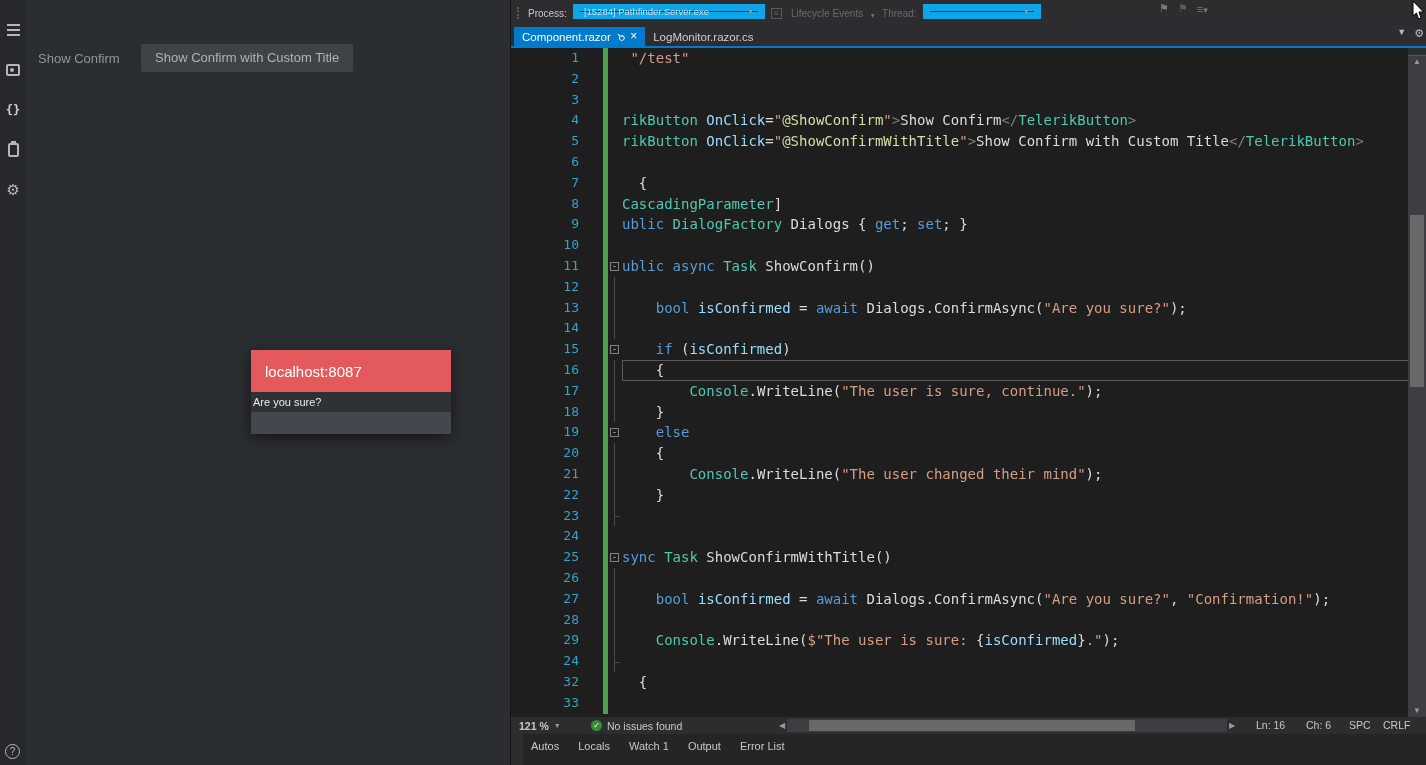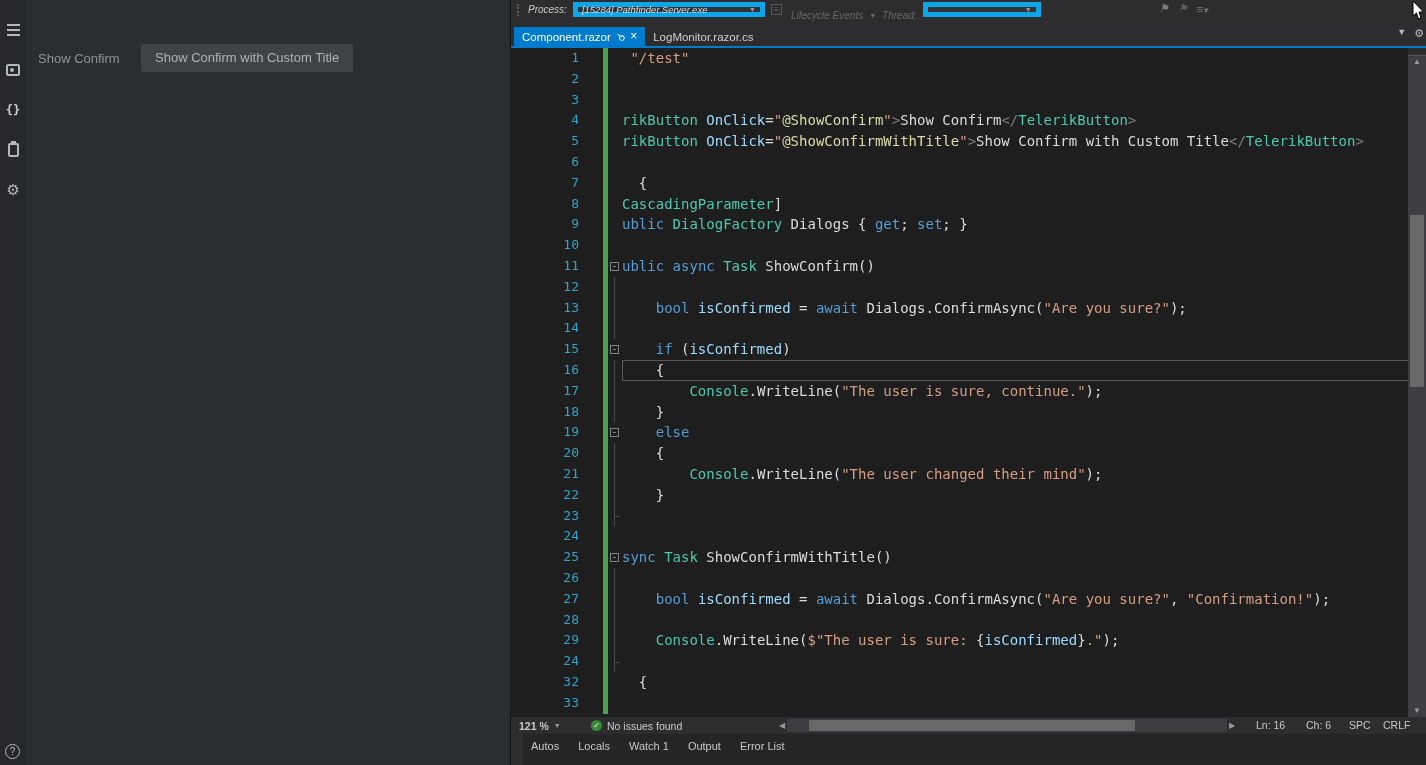--- a/index.html
+++ b/index.html
@@ -31,24 +31,24 @@
   .dlg-head { height:42px; background:#e45a5c; color:#ffffff; font-size:15px;
               display:flex; align-items:center; padding-left:14px; }
   .dlg-body { height:20px; background:#2e3236; color:#e8eaec; font-size:11px;
               display:flex; align-items:center; padding-left:2px; }
   .dlg-foot { height:22px; background:#43484e; }
 
   
   .vs { position:absolute; left:510px; top:0; width:916px; height:765px; background:#2d2d30; border-left:1px solid #151515; }
 
   
-  .vs-toolbar { position:absolute; left:0; top:0; width:916px; height:19px; display:flex; align-items:center;
-                gap:6px; padding-left:6px; font-size:10px; color:#c8c8c8;font-style:italic; }
+  .vs-toolbar { position:absolute; left:0; top:0; width:916px; height:19px; display:flex; align-items:flex-end;
+                gap:6px; padding-left:6px; font-size:10px; color:#c8c8c8; }
   .grip { width:3px; height:12px; border-left:2px dotted #5a5a5e; margin-right:2px; }
-  .combo { background:#333337; border:5px solid #0ea5e9; height:15px; display:flex; align-items:center;
+  .combo { background:#333337; border:7px solid #0ea5e9; height:15px; display:flex; align-items:center;
            justify-content:space-between; padding:0 4px; font-size:9.5px; color:#dcdcdc; }
   .combo .caret { color:#999; font-size:7px; margin-left:5px; }
   .combo.process { width:192px; }
   .combo.thread { width:118px; }
   .dim { color:#6a6a6d;margin-top:12px; }
   .lc-box { width:11px; height:11px; border:1px solid #5a5a5e; color:#6a6a6d; font-size:8px; line-height:9px;
             text-align:center; margin-right:3px; }
   .tb-right { position:absolute; left:648px; top:2px; display:flex; gap:9px; align-items:center;
               color:#7a7a7e; font-size:11px; }
   .tb-right .f2 { color:#5c5c60; }
@@ -129,20 +129,25 @@
     <div class="sb-ic">
         <span class="ic-clip"></span>
       </div>
     <div class="sb-ic ic-gear">⚙</div>
     <div class="ic-help">?</div>
   </div>
 
   <button class="btn-plain">Show Confirm</button>
   <button class="btn-raised">Show Confirm with Custom Title</button>
 
+  <div class="dialog">
+    <div class="dlg-head">localhost:8087</div>
+    <div class="dlg-body">Are you sure?</div>
+    <div class="dlg-foot"></div>
+  </div>
 </div>
 
 <div class="vs">
 
   <div class="vs-toolbar">
     <div class="grip"></div>
     <span>Process:</span>
     <div class="combo process">
       <span>[15284] Pathfinder.Server.exe</span>
       <span class="caret">▼</span>

